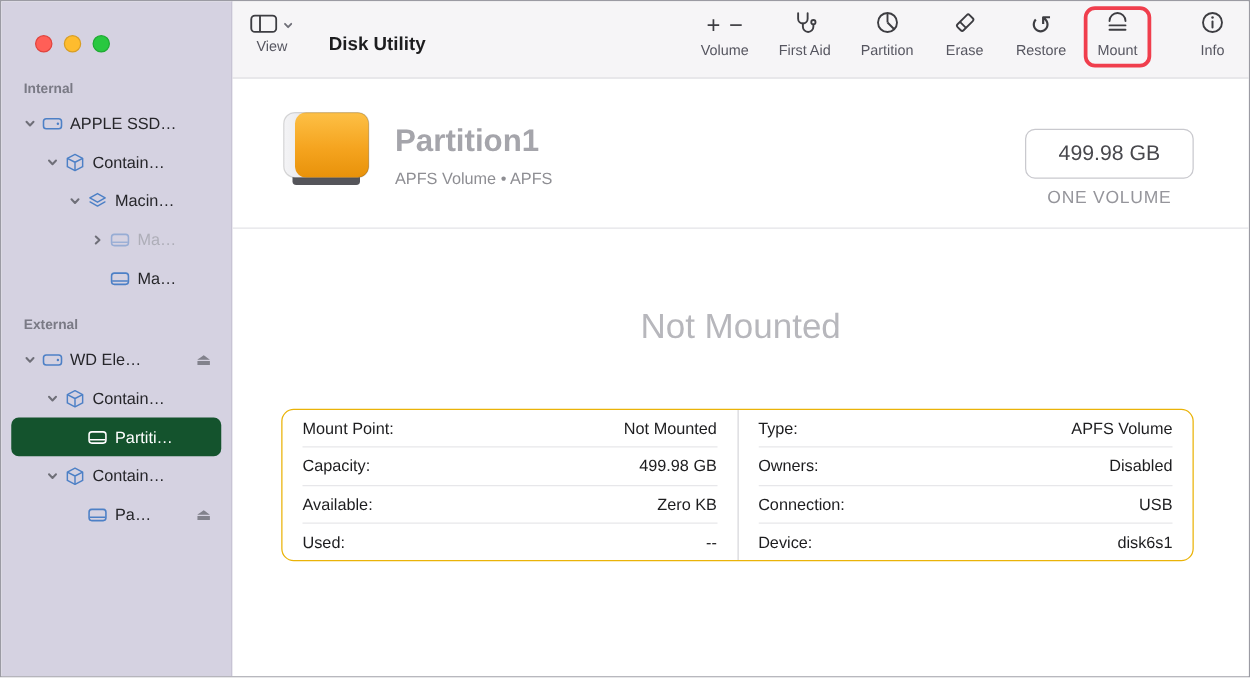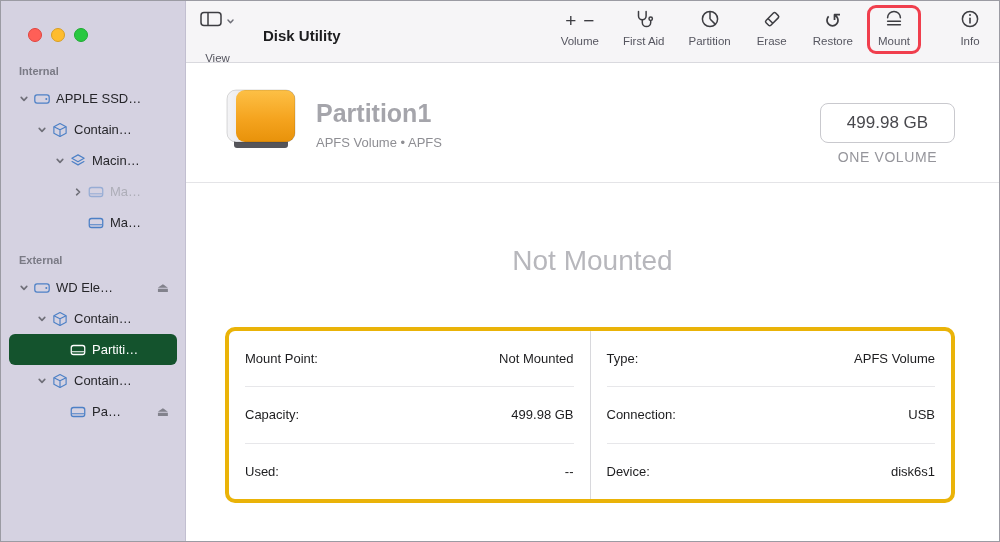--- a/index.html
+++ b/index.html
@@ -47,21 +47,21 @@
   .sicon { width: 18px; height: 18px; margin-right: 5px; color: #4d80c6; flex: none; display: inline-flex; }
   .sicon svg { width: 18px; height: 18px; }
   .slabel { overflow: hidden; text-overflow: ellipsis; text-align: center; }
   .eject { margin-left: auto; margin-right: 8px; font-size: 13px; color: #82828c; flex: none; }
 
   
   .toolbar {
     position: absolute; left: 185px; top: 0; right: 0; height: 62px;
     background: #f6f5f7; border-bottom: 1px solid #d9d9de;
   }
-  .tb-view { position: absolute; left: 14px; top: 9px; display: flex; flex-direction: column; align-items: center; gap: 20px; color: #3d3d42; }
+  .tb-view { position: absolute; left: 14px; top: 9px; display: flex; flex-direction: column; align-items: center; gap: 0; color: #3d3d42; }
   .tb-view-icons { display: flex; align-items: center; gap: 4px; height: 22px; }
   .tb-title {
     position: absolute; left: 77px; top: 26px; font-size: 15px; font-weight: 700; color: #1d1d1f;
   }
   .tb-actions {
     position: absolute; right: 12px; top: 8px; display: flex; gap: 24px; align-items: flex-start;
   }
   .tb-btn { display: flex; flex-direction: column; align-items: center; gap: 3px; min-width: 34px; color: #3d3d42; }
   .tb-btn.info-btn { margin-left: 18px; }
   .tb-ic { height: 23px; display: flex; align-items: center; justify-content: center; gap: 7px; }
@@ -86,22 +86,22 @@
   .cap-box {
     height: 40px; border: 1.5px solid #c9c9ce; border-radius: 8px; background: #ffffff;
     display: flex; align-items: center; justify-content: center;
     font-size: 17px; color: #48484d;
   }
   .cap-caption { margin-top: 6px; font-size: 14px; letter-spacing: 0.6px; color: #95959b; }
   .divider { height: 1px; background: #e4e4e7; }
   .status { margin-top: 62px; text-align: center; font-size: 28px; color: #b7b7bc; }
 
   .details {
-    position: absolute; left: 39px; right: 44px; top: 264px; height: 176px;
-    border: 4px solid #eab308; border-radius: 10px; display: flex; background: #ffffff;
+    position: absolute; left: 39px; right: 44px; top: 264px; height: 122px;
+    border: 1px solid #eab308; border-radius: 10px; display: flex; background: #ffffff;
   }
   .dcol { flex: 1; display: flex; flex-direction: column; }
   .dcol.right { border-left: 1px solid #d8d8dc; }
   .drow {
     flex: 1; display: flex; align-items: center; justify-content: space-between;
     margin: 0 16px; border-bottom: 1px solid #e7e7ea; font-size: 13px; color: #1d1d1f;
   }
   .drow:last-child { border-bottom: none; }
   .dlabel { color: #1d1d1f; }
   .dvalue { color: #1d1d1f; }
@@ -434,30 +434,38 @@
       <div class="dcol">
         <div class="drow">
           <span class="dlabel">Mount Point:</span>
           <span class="dvalue">Not Mounted</span>
         </div>
         <div class="drow">
           <span class="dlabel">Capacity:</span>
           <span class="dvalue">499.98 GB</span>
         </div>
         <div class="drow">
+          <span class="dlabel">Available:</span>
+          <span class="dvalue">Zero KB</span>
+        </div>
+        <div class="drow">
           <span class="dlabel">Used:</span>
           <span class="dvalue">--</span>
         </div>
       </div>
       <div class="dcol right">
         <div class="drow">
           <span class="dlabel">Type:</span>
           <span class="dvalue">APFS Volume</span>
         </div>
         <div class="drow">
+          <span class="dlabel">Owners:</span>
+          <span class="dvalue">Disabled</span>
+        </div>
+        <div class="drow">
           <span class="dlabel">Connection:</span>
           <span class="dvalue">USB</span>
         </div>
         <div class="drow">
           <span class="dlabel">Device:</span>
           <span class="dvalue">disk6s1</span>
         </div>
       </div>
     </div>
   </div>

